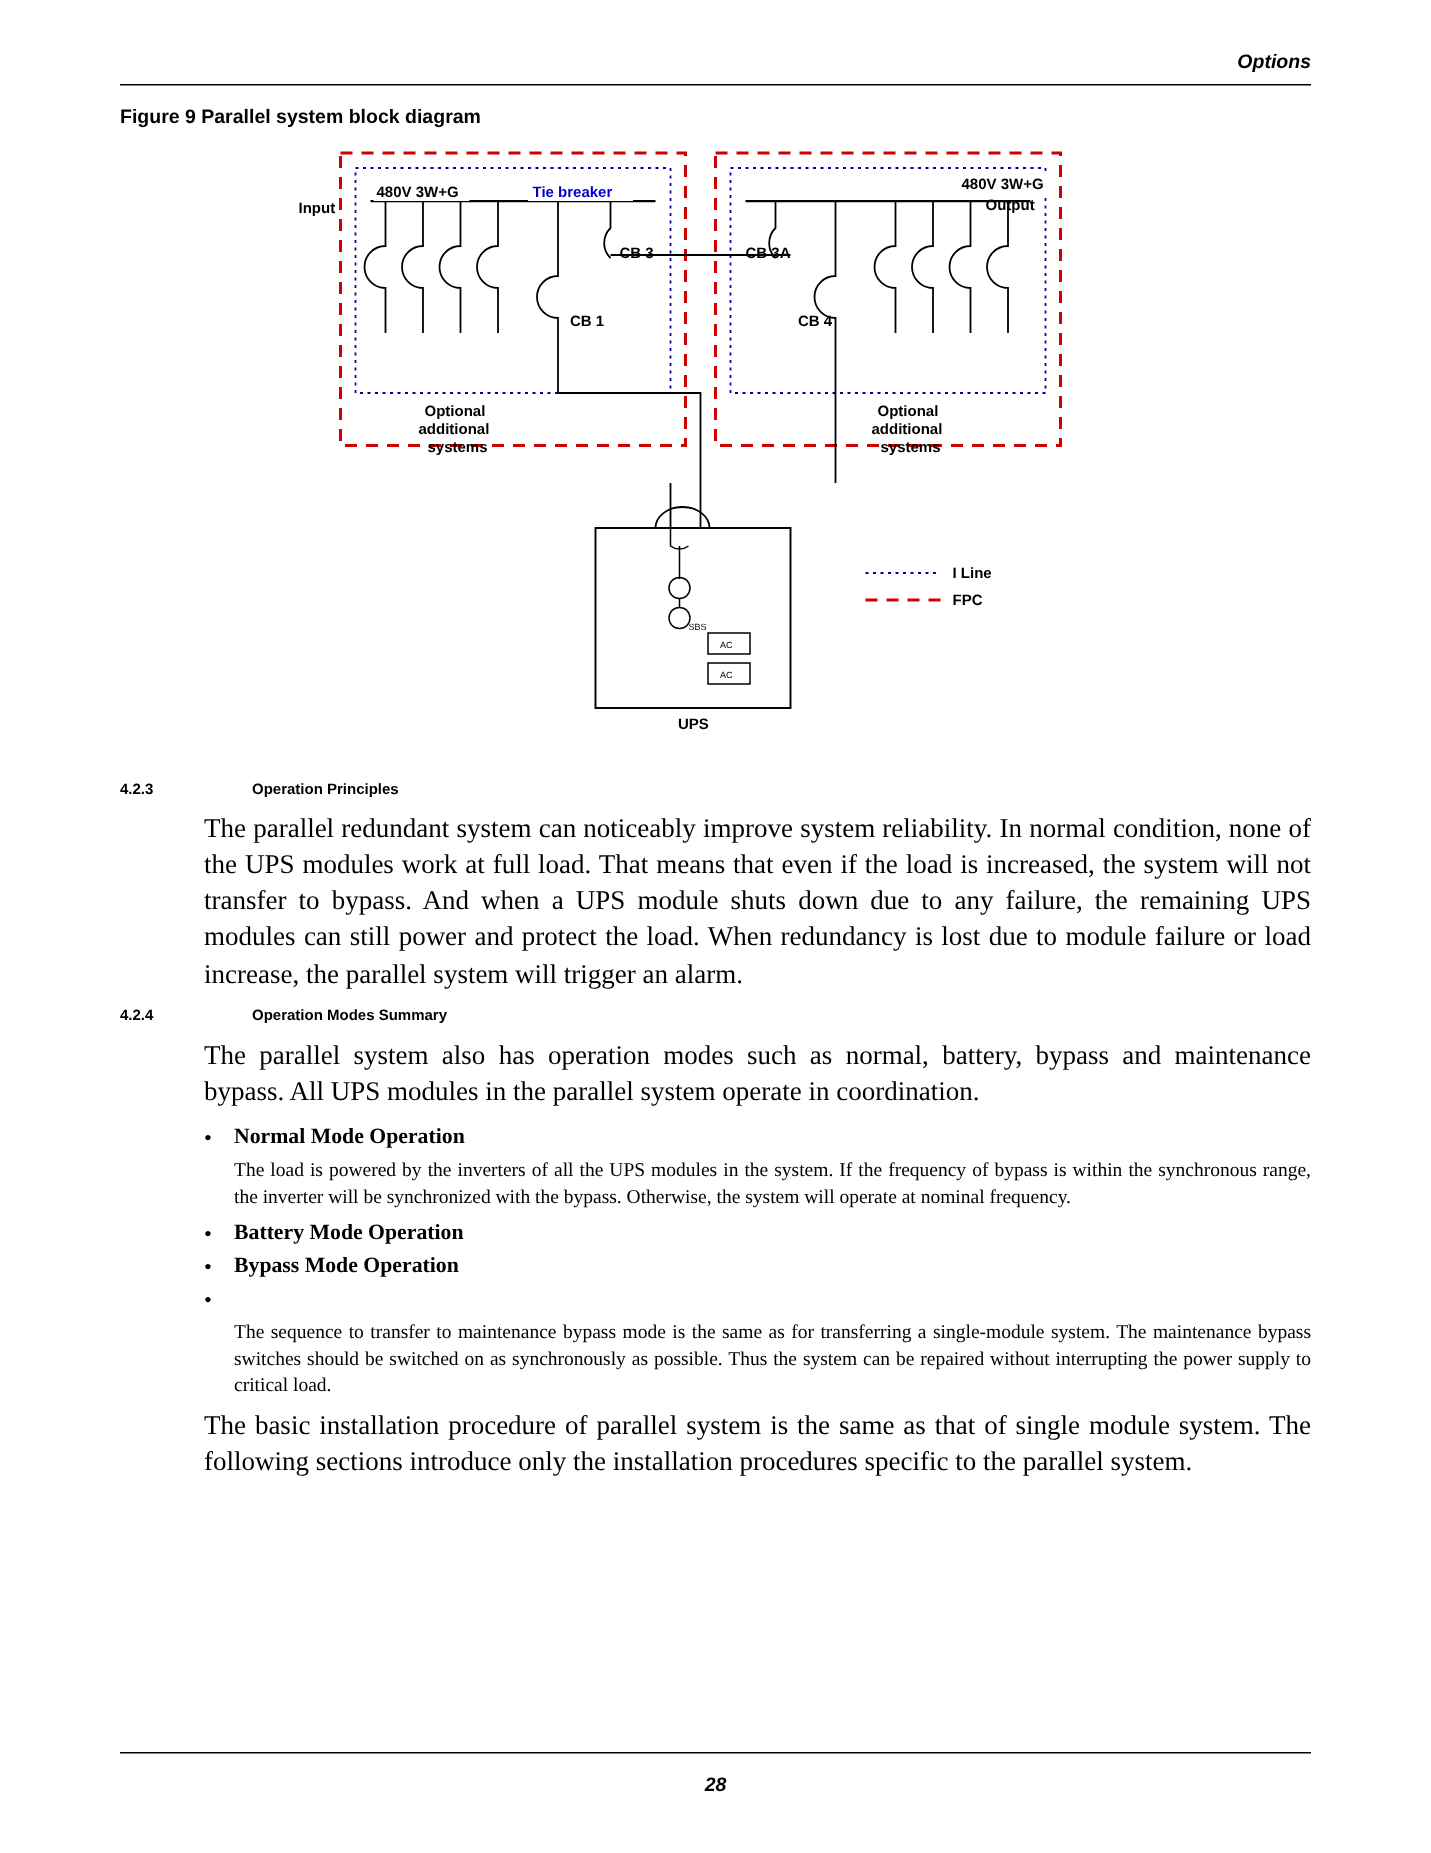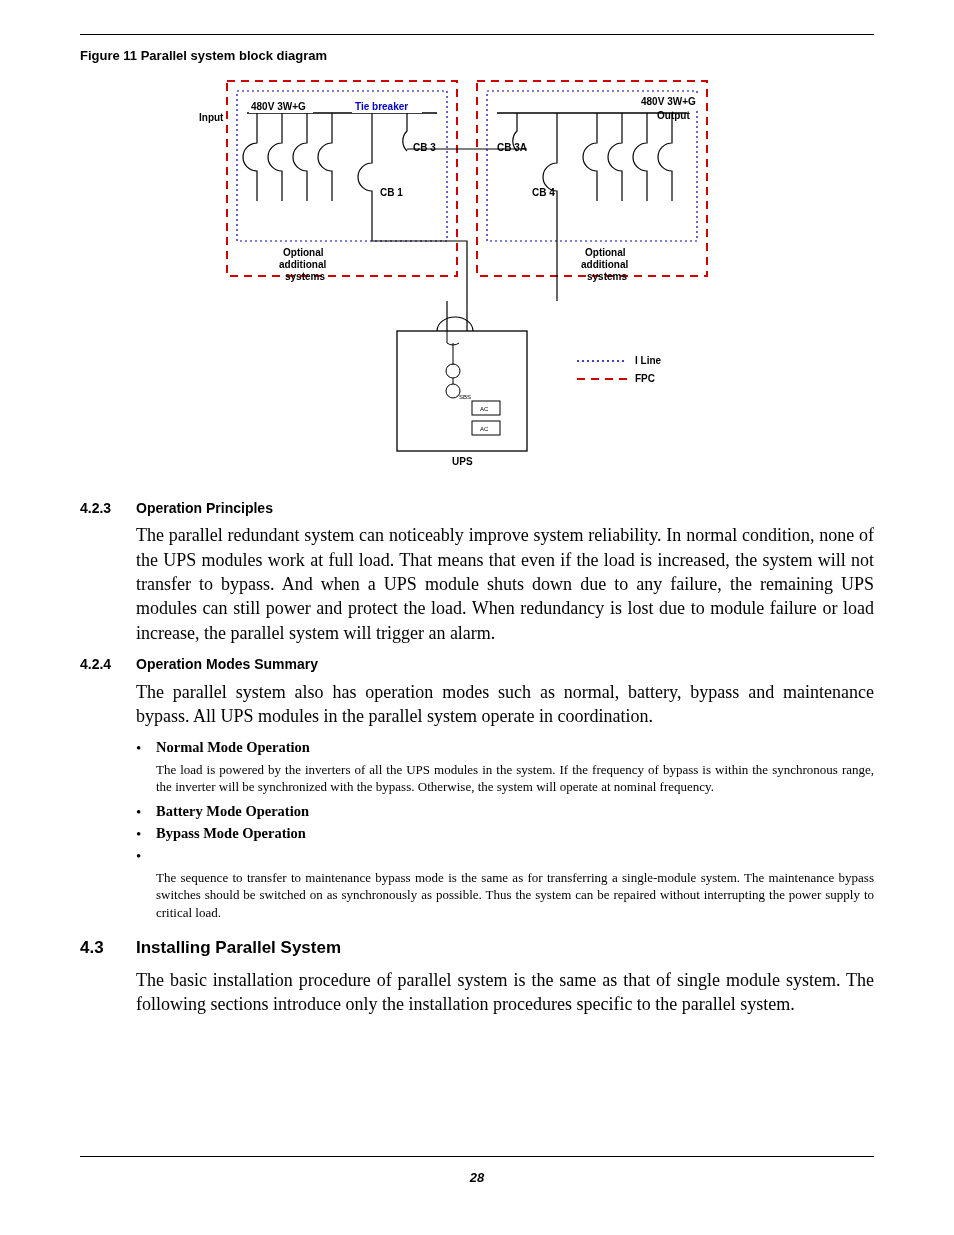--- a/index.html
+++ b/index.html
@@ -48,23 +48,24 @@
     font-family: Arial, Helvetica, sans-serif;
     fill: #000;
   }
   .diagram .bold { font-weight: bold; }
   .diagram .blue { fill: #0000cc; font-weight: bold; }
   .section-row {
     display: flex;
     align-items: baseline;
     font-family: Arial, Helvetica, sans-serif;
     font-weight: bold;
-    font-size: 14px;
+    font-size: 10px;
     margin-top: 4px;
     margin-bottom: 6px;
+    gap: 32px;
   }
   .section-num {
     width: 56px;
     flex: 0 0 56px;
   }
   .body-block {
     margin-left: 56px;
   }
   .subhead {
     font-family: Arial, Helvetica, sans-serif;
@@ -110,38 +111,39 @@
     margin-bottom: 8px;
   }
   .h2-num {
     width: 56px;
     flex: 0 0 56px;
   }
   .footer {
     position: absolute;
     left: 80px;
     right: 80px;
-    bottom: 48px;
+    bottom: 36px;
   }
   .footer-num {
     text-align: center;
     font-family: Arial, Helvetica, sans-serif;
     font-weight: bold;
     font-style: italic;
     font-size: 13px;
     margin-top: 4px;
   }
 </style>
 </head>
 <body>
 
 <div class="page">
+  <div class="header-right">Options</div>
   <hr class="divider">
 
-  <div class="fig-caption">Figure 11  Parallel system block diagram</div>
+  <div class="fig-caption">Figure 9  Parallel system block diagram</div>
 
   <div class="diagram-wrap">
     <svg class="diagram" width="560" height="410" viewBox="0 0 560 410">
 
       <rect x="30" y="10" width="230" height="195" fill="none" stroke="#d00000" stroke-width="2" stroke-dasharray="8,6"></rect>
 
       <rect x="280" y="10" width="230" height="195" fill="none" stroke="#d00000" stroke-width="2" stroke-dasharray="8,6"></rect>
 
       <rect x="40" y="20" width="210" height="150" fill="none" stroke="#0000aa" stroke-width="1.2" stroke-dasharray="2,3"></rect>
 
@@ -256,24 +258,20 @@
       <div class="bullet-dot">•</div>
       <div class="bullet-title">Bypass Mode Operation</div>
     </div>
 
     <div class="bullet-row">
       <div class="bullet-dot">•</div>
     </div>
     <div class="bullet-body">The sequence to transfer to maintenance bypass mode is the same as for transferring a single-module system. The maintenance bypass switches should be switched on as synchronously as possible. Thus the system can be repaired without interrupting the power supply to critical load.</div>
   </div>
 
-  <div class="h2-row">
-    <div class="h2-num">4.3</div>
-    <div>Installing Parallel System</div>
-  </div>
   <div class="body-block">
     <div class="para">The basic installation procedure of parallel system is the same as that of single module system. The following sections introduce only the installation procedures specific to the parallel system.</div>
   </div>
 
   <div class="footer">
     <hr class="divider">
     <div class="footer-num">28</div>
   </div>
 </div>
 

